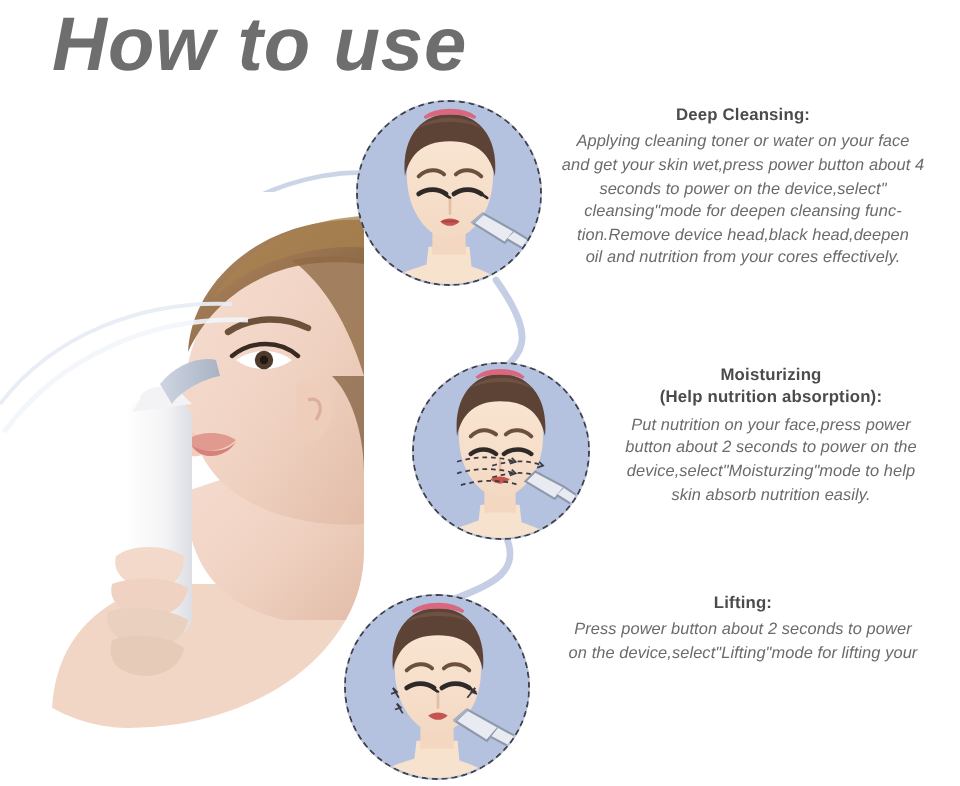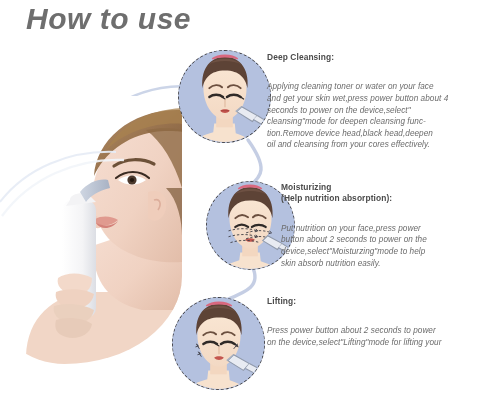--- a/index.html
+++ b/index.html
@@ -8,21 +8,21 @@
     background:#ffffff;
     font-family:"Liberation Sans", sans-serif;
     overflow:hidden;
     position:relative;
   }
   #page{position:absolute;inset:0;overflow:hidden;background:#fff;}
 
   
   .title{
     position:absolute;left:26px;top:2px;
-    font-size:30px;font-weight:bold;font-style:italic;
+    font-size:38px;font-weight:bold;font-style:italic;
     color:#6e6e6e;letter-spacing:.5px;
     white-space:nowrap;
   }
 
   
   .photo{
     position:absolute;left:-4px;top:96px;
     width:186px;height:268px;
     border-bottom-right-radius:120px 90px;
     border-bottom-left-radius:70px 60px;
@@ -39,33 +39,33 @@
     background:#b4c1df;
     border:1px dashed #42434a;
     box-sizing:border-box;
     overflow:hidden;
   }
   .c1{left:178px;top:50px;width:93px;height:93px;}
   .c2{left:206px;top:181px;width:89px;height:89px;}
   .c3{left:172px;top:297px;width:93px;height:93px;}
 
   
-  .block{position:absolute;width:209px;}
+  .block{position:absolute;width:209px;text-align:center;}
   .b1{left:267px;top:52px;}
   .b2{left:281px;top:182px;}
   .b3{left:267px;top:296px;}
 
   .hd{
     font-size:8.4px;font-weight:bold;color:#4b4b4b;
     line-height:11.4px;letter-spacing:.1px;
   }
   .bd{
     font-size:8.2px;font-style:italic;color:#6b6b6b;
     line-height:11.6px;letter-spacing:.05px;
-    margin-top:18px;
+    margin-top:2px;
   }
   .bd span{display:block;}
 </style>
 </head>
 <body>
 
 <div id="page">
 
   <div class="title">How to use</div>
 
@@ -286,21 +286,21 @@
   </div>
 
   <div class="block b1">
     <div class="hd">Deep Cleansing:</div>
     <div class="bd">
       <span>Applying cleaning toner or water on your face</span>
       <span>and get your skin wet,press power button about 4</span>
       <span>seconds to power on the device,select"</span>
       <span>cleansing"mode for deepen cleansing func-</span>
       <span>tion.Remove device head,black head,deepen</span>
-      <span>oil and cleansing from your cores effectively.</span>
+      <span>oil and nutrition from your cores effectively.</span>
     </div>
   </div>
 
   <div class="block b2">
     <div class="hd">Moisturizing</div>
     <div class="hd">(Help nutrition absorption):</div>
     <div class="bd">
       <span>Put nutrition on your face,press power</span>
       <span>button about 2 seconds to power on the</span>
       <span>device,select"Moisturzing"mode to help</span>

